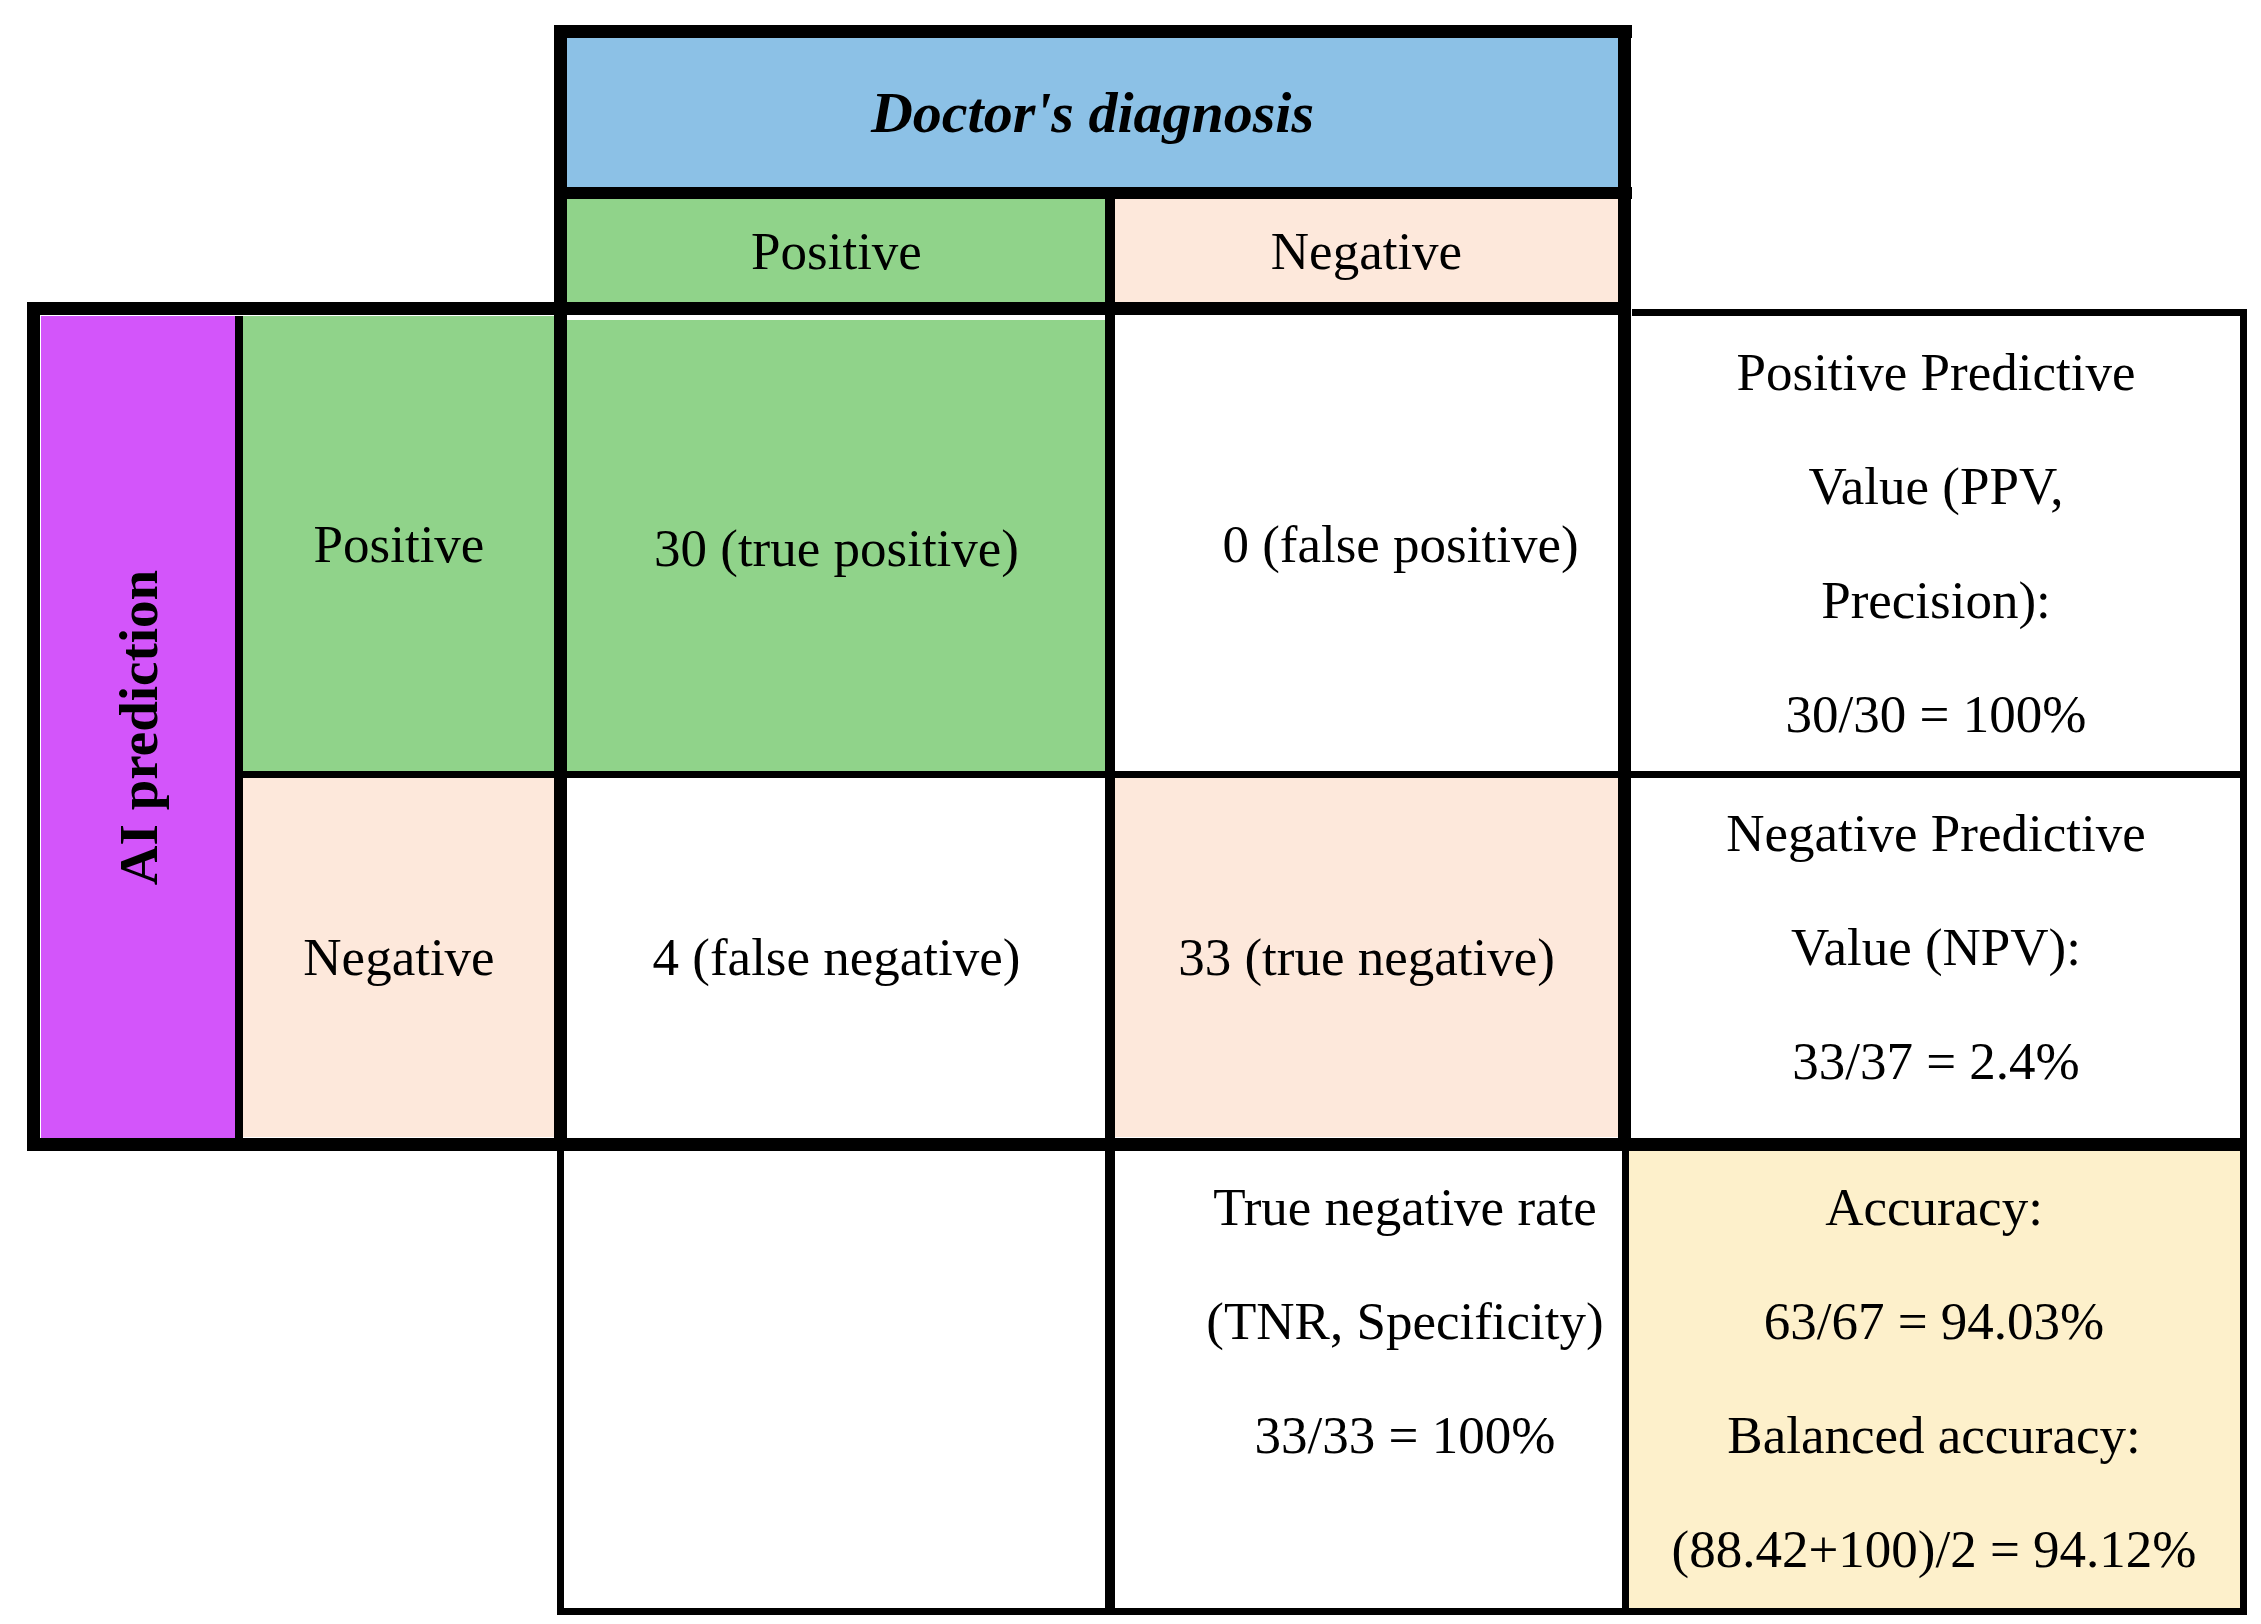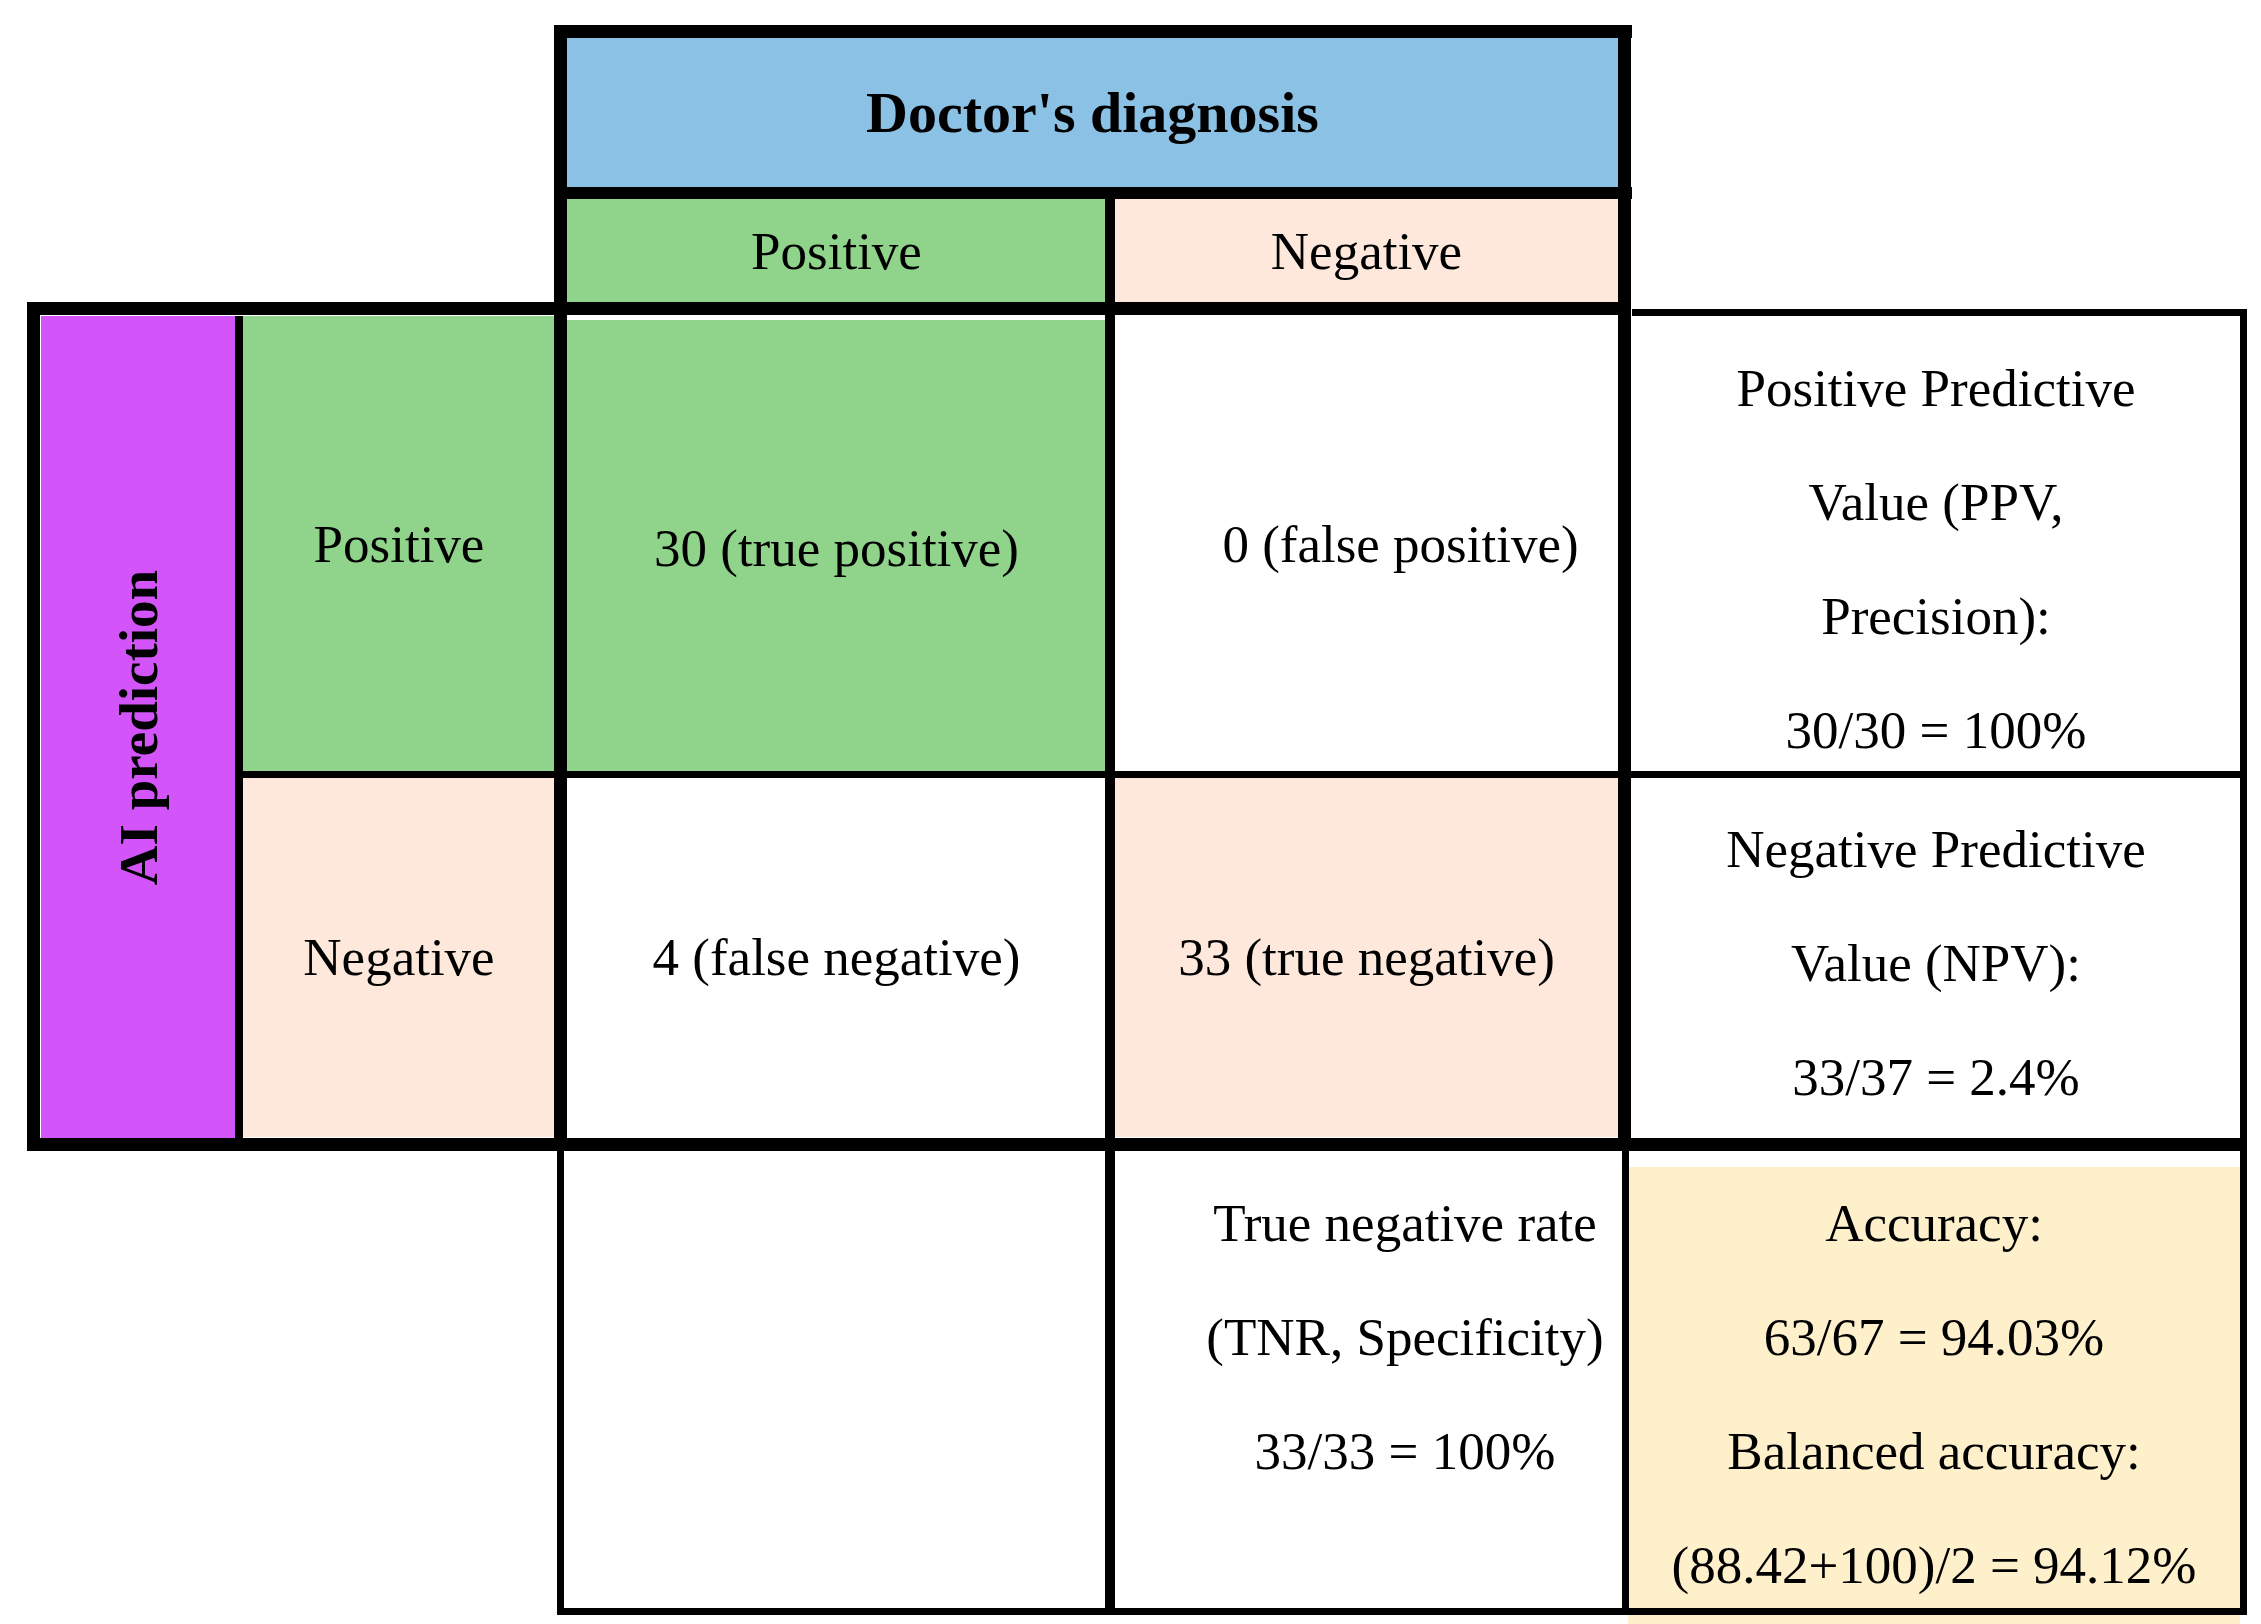--- a/index.html
+++ b/index.html
@@ -6,30 +6,30 @@
   .canvas{
     position:relative;width:2261px;height:1625px;background:#ffffff;
     font-family:"Liberation Serif","DejaVu Serif",serif;color:#000;
     overflow:hidden;
   }
   .cell{
     position:absolute;display:flex;align-items:center;justify-content:center;
     font-size:53px;text-align:center;
   }
   .metric{
-    align-items:flex-start;white-space:pre-line;line-height:2.15;margin-top:16px;
+    align-items:flex-start;white-space:pre-line;line-height:2.15;
   }
   .bold{font-weight:bold;}
   .vert{
     transform:rotate(-90deg);white-space:nowrap;font-weight:bold;font-size:55px;
   }
   .line{position:absolute;background:#000;}
 
   
-  .c-blue  {left:567px; top:38px;   width:1051px;height:149px;font-size:58px;}
+  .c-blue  {left:567px; top:38px;   width:1051px;height:149px;font-size:58px;font-style:italic;}
   .c-ghead {left:567px; top:199px;  width:539px; height:104px;}
   .c-phead {left:1115px;top:199px;  width:503px; height:104px;}
   .c-purple{left:41px;  top:316px;  width:195px; height:822px;}
   .c-rpos  {left:243px; top:316px;  width:312px; height:455px;}
   .c-rneg  {left:243px; top:777px;  width:312px; height:360px;}
   .c-tp    {left:567px; top:320px;  width:539px; height:455px;}
   .c-fp    {left:1115px;top:316px;  width:531px; height:455px;padding-left:20px;}
   .c-ppv   {left:1632px;top:316px;  width:608px; height:455px;}
   .c-fn    {left:567px; top:777px;  width:539px; height:360px;}
   .c-tn    {left:1115px;top:777px;  width:503px; height:360px;}

